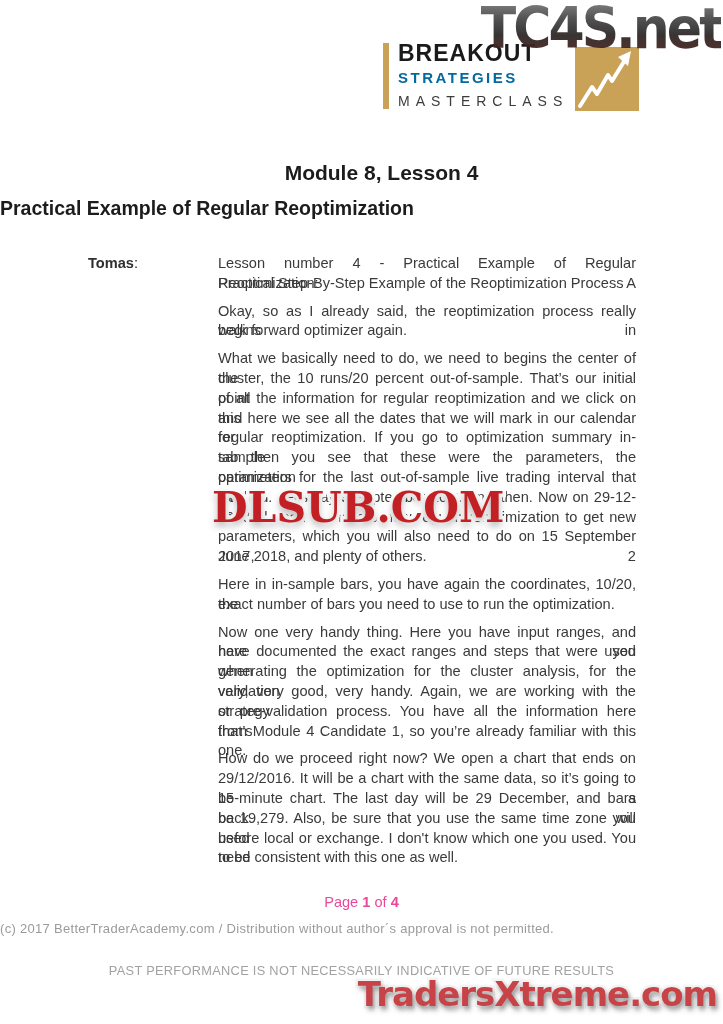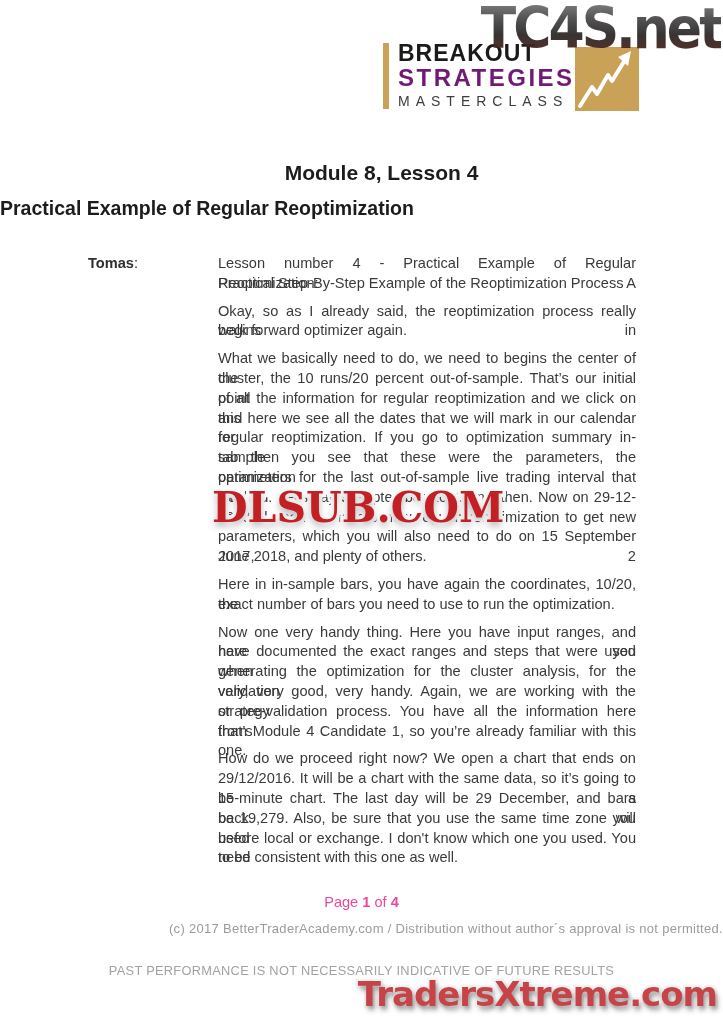--- a/index.html
+++ b/index.html
@@ -22,21 +22,21 @@
     -webkit-background-clip: text; background-clip: text;
     color: transparent; -webkit-text-fill-color: transparent;
     z-index: 5; opacity: 0.95;
   }
 
   
   .logo { position: absolute; left: 383px; top: 41px; display: flex; align-items: flex-start; z-index: 2; }
   .logo-bar { width: 6px; height: 66px; background: #c9a258; margin-right: 9px; margin-top: 2px; }
   .logo-text { width: 168px; }
   .logo-line1 { font-size: 23px; font-weight: bold; color: #1a1a1a; letter-spacing: 1px; line-height: 25px; }
-  .logo-line2 { font-size: 24px; font-weight: bold; color: #701a75; letter-spacing: 2.5px; line-height: 23px; }
+  .logo-line2 { font-size: 15px; font-weight: bold; color: #0369a1; letter-spacing: 2.5px; line-height: 23px; }
   .logo-line3 { font-size: 14px; color: #3c3c3c; letter-spacing: 6px; line-height: 19px; margin-top: 3px; }
   .logo-square { width: 64px; height: 64px; margin-left: 9px; margin-top: 6px; }
 
   
   .title1 { position: absolute; left: 0; top: 161px; width: 100%; text-align: center;
             font-size: 21px; font-weight: bold; color: #1c1c1c; margin-left: 20px; }
   .title2 { position: absolute; left: 0; top: 197px; width: 100%; text-align: left;
             font-size: 19.5px; font-weight: bold; color: #1c1c1c; }
 
   
@@ -59,21 +59,21 @@
     font-size: 41px; letter-spacing: 0px; color: #c32026;
     -webkit-text-stroke: 7px #ffffff; paint-order: stroke fill;
     text-shadow: 0 4px 7px rgba(90,90,90,0.45);
     transform: scaleY(1.05);
   }
 
   
   .page-line { position: absolute; left: 0; top: 894px; width: 100%; text-align: center;
                font-size: 14.6px; color: #ec4899; }
   .page-line .num { font-weight: bold; }
-  .copyright { position: absolute; left: 0; top: 921px; width: 100%; text-align: right;
+  .copyright { position: absolute; left: 0; top: 921px; width: 100%; text-align: left;
                font-size: 13px; color: #9b9b9b; letter-spacing: 0.3px; }
   .disclaimer1 { position: absolute; left: 0; top: 946px; width: 100%; text-align: center;
                  font-size: 12.8px; color: #a2a2a2; letter-spacing: 0.3px; }
   .disclaimer2 { position: absolute; left: 0; top: 963px; width: 100%; text-align: center;
                  font-size: 12.8px; color: #a2a2a2; letter-spacing: 0.3px; }
 
   
   .traders {
     position: absolute; right: 6px; top: 974px; z-index: 6;
     font-family: "DejaVu Sans", sans-serif; font-weight: bold;

